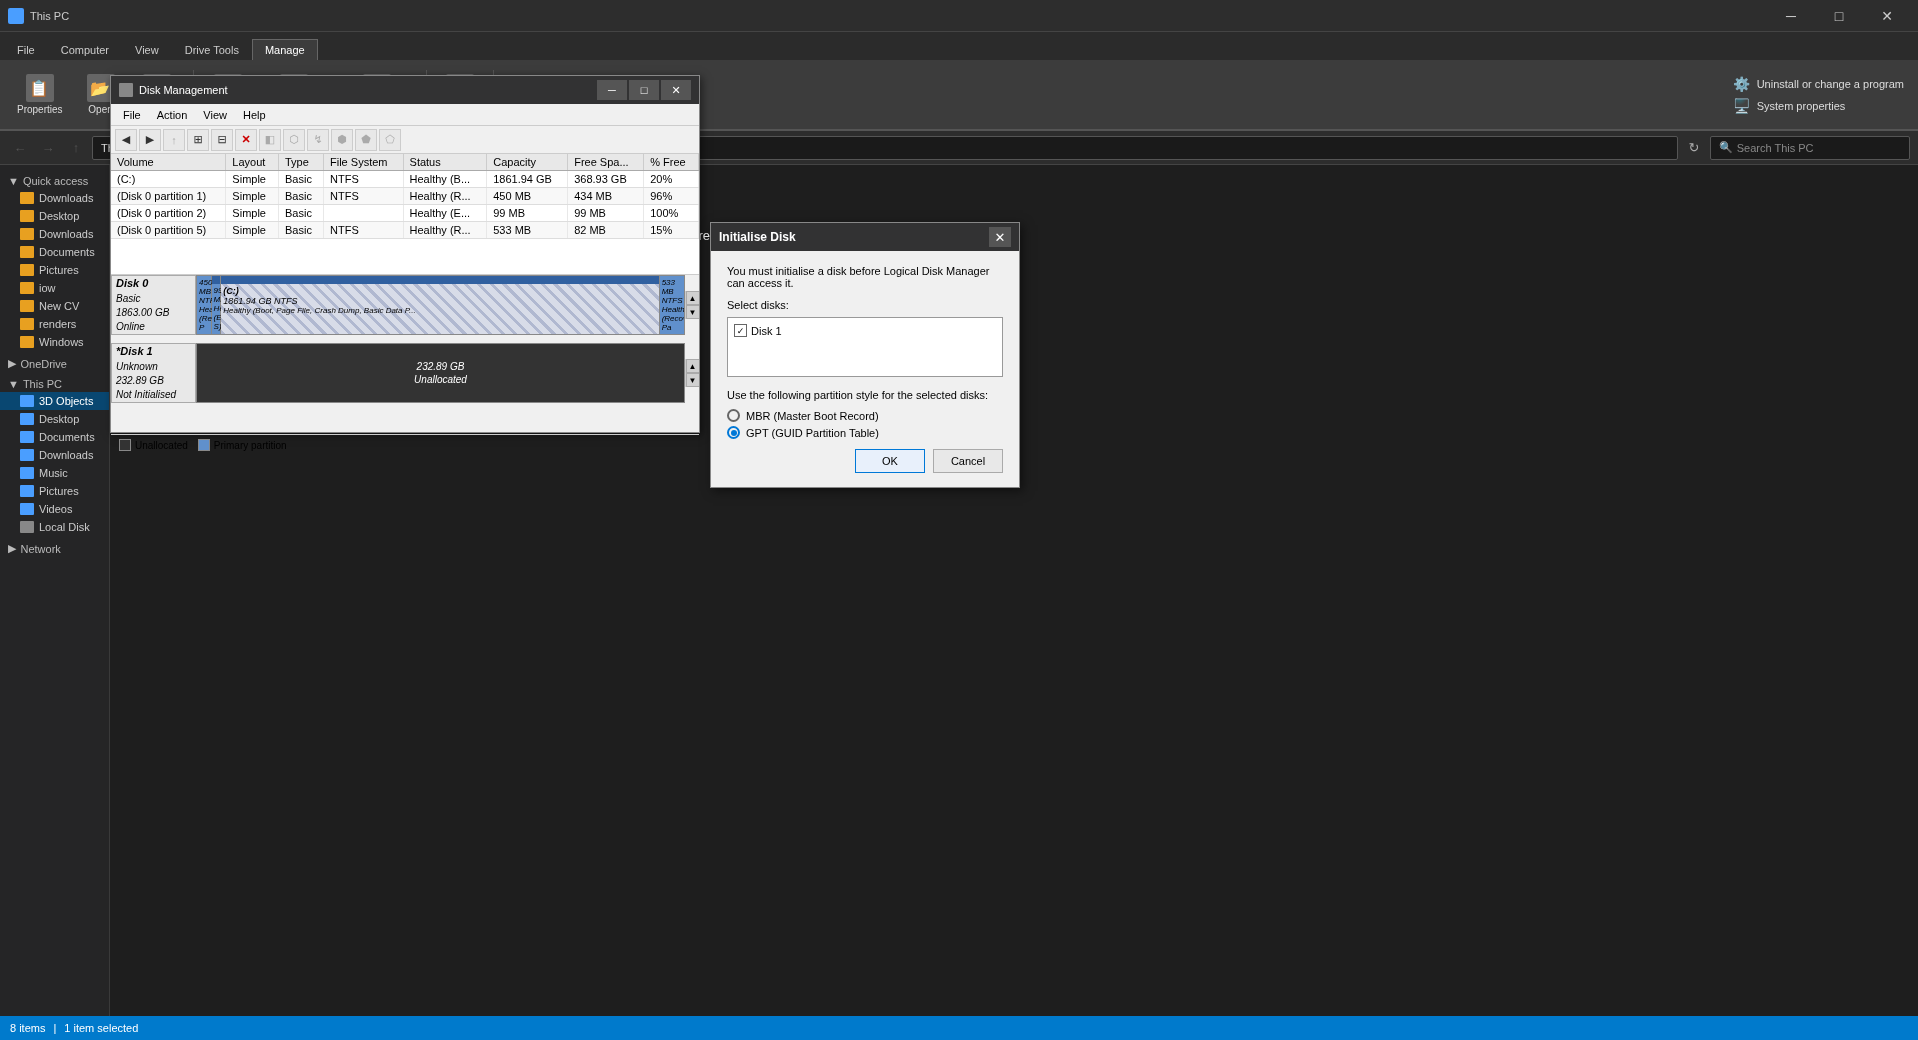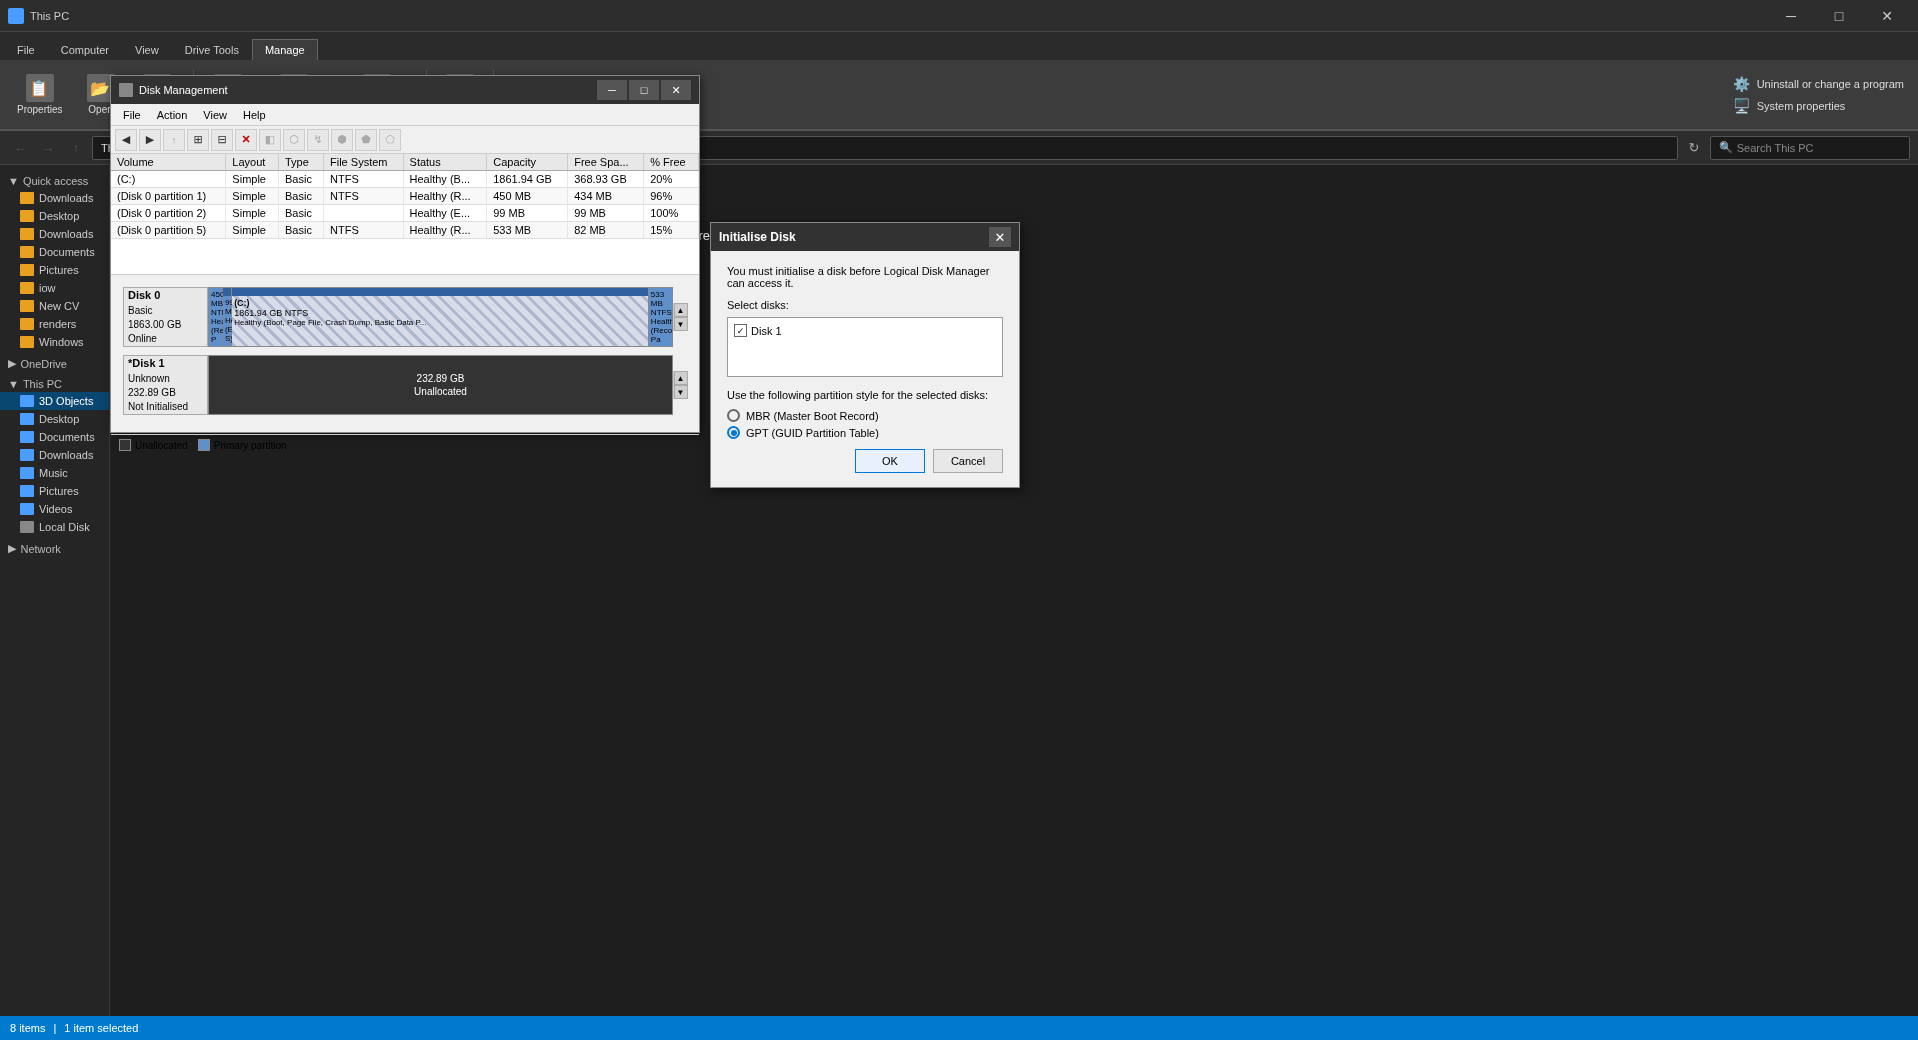--- a/index.html
+++ b/index.html
@@ -859,21 +859,21 @@
             <td>Healthy (R...</td>
             <td>533 MB</td>
             <td>82 MB</td>
             <td>15%</td>
           </tr>
         </tbody>
     </table>
   </div>
 
   <div style="display:flex;flex:1;height:160px;border-top:1px solid #ccc;">
-    <div style="flex:1;overflow-y:auto;padding:12px;">
+    <div style="flex:1;overflow-y:auto;padding:0;font-style:italic;">
 
       <div class="dm-disk-row">
         <div class="dm-disk-label">
           <strong>Disk 0</strong>
           <span>Basic</span>
           <span>1863.00 GB</span>
           <span>Online</span>
         </div>
         <div class="dm-disk-partitions">
 

